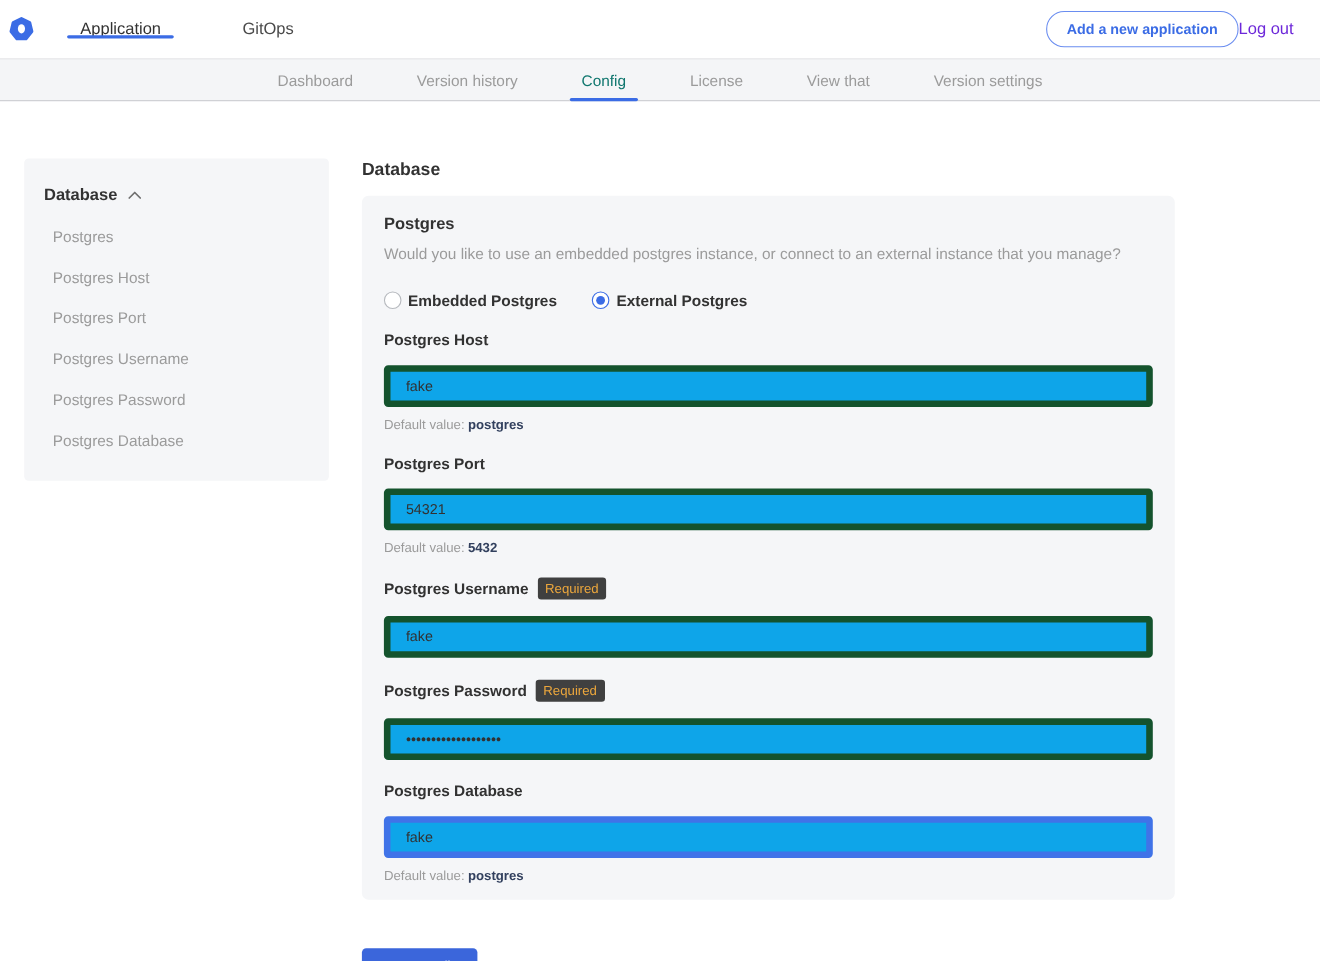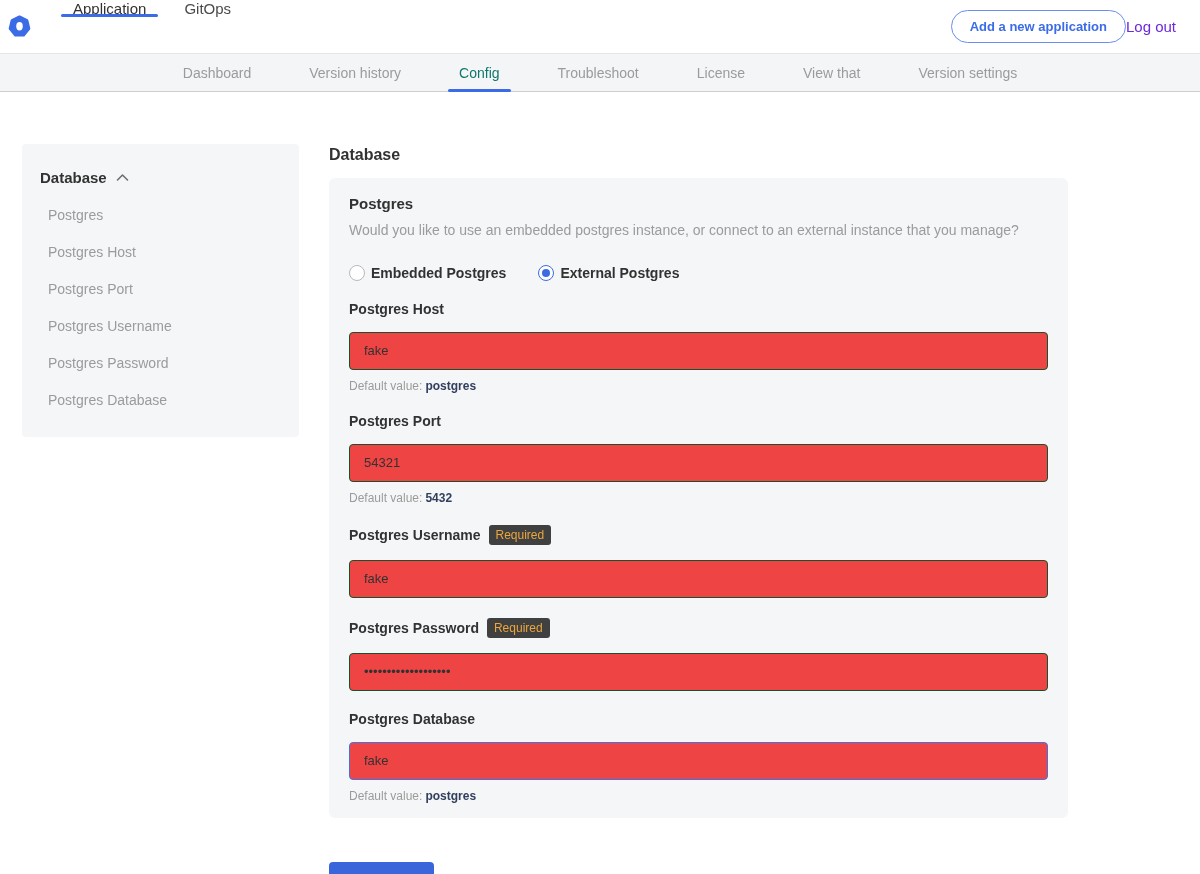--- a/index.html
+++ b/index.html
@@ -9,21 +9,21 @@
   
   .topnav {
     height: 53px;
     display: flex;
     align-items: stretch;
     background: #ffffff;
     padding-left: 8px;
     padding-right: 24px;
   }
   .logo-wrap { display: flex; align-items: center; margin-right: 30px; }
-  .top-tabs { display: flex; align-items: flex-start; }
+  .top-tabs { display: flex; align-items: center; gap: 36px; }
   .top-tab {
     display: flex; align-items: center;
     padding: 0 12px;
     margin-right: 14px;
     font-size: 15px;
     color: #4a4a4a;
     position: relative;
     cursor: pointer;
   }
   .top-tab.active { color: #323232; font-weight: 500; }
@@ -142,23 +142,23 @@
     color: #eba63c;
     background: #404040;
     padding: 3px 7px;
     border-radius: 3px;
   }
   .text-input {
     display: block;
     margin-top: 15px;
     width: 100%;
     height: 38px;
-    border: 1px solid #14532d;
+    border: 6px solid #14532d;
     border-radius: 4px;
-    background: #ef4444;
+    background: #0ea5e9;
     padding: 0 14px;
     font-family: inherit;
     font-size: 13px;
     color: #323232;
     outline: none;
   }
   .text-input.focused { border-color: #4073e8; }
   .field-helper { margin-top: 9px; font-size: 12px; color: #9b9b9b; }
   .field-helper b { color: #32405e; font-weight: 700; margin-left: 3px; }
 
@@ -201,23 +201,20 @@
 
 <nav class="subnav">
   <div class="sub-tab">
       <span>Dashboard</span>
     </div>
   <div class="sub-tab">
       <span>Version history</span>
     </div>
   <div class="sub-tab active">
       <span>Config</span>
-    </div>
-  <div class="sub-tab">
-      <span>Troubleshoot</span>
     </div>
   <div class="sub-tab">
       <span>License</span>
     </div>
   <div class="sub-tab">
       <span>View that</span>
     </div>
   <div class="sub-tab">
       <span>Version settings</span>
     </div>

